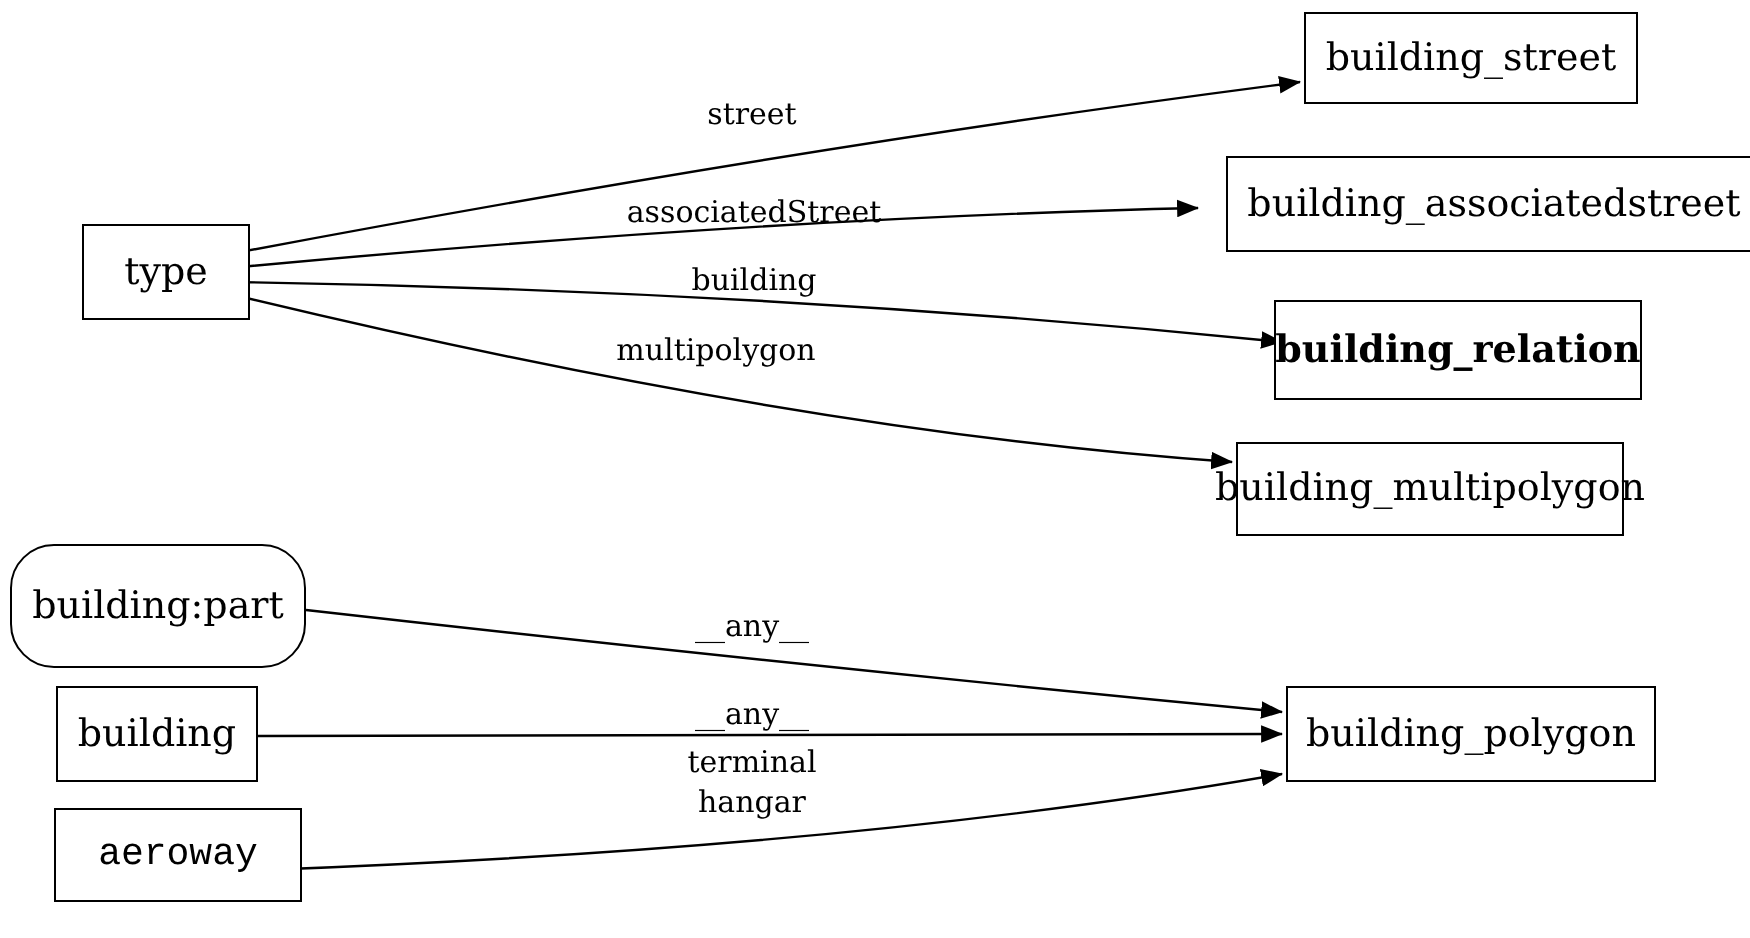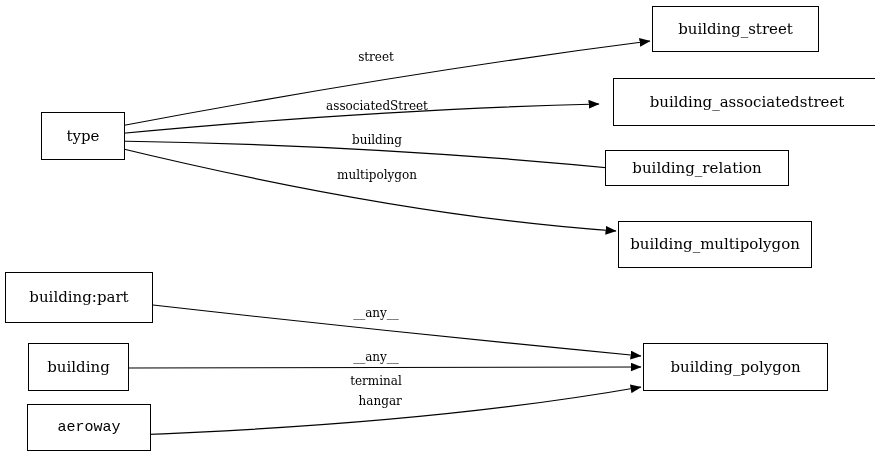--- a/index.html
+++ b/index.html
@@ -27,31 +27,31 @@
     stroke-width: 1.2;
   }
   .node {
     position: absolute;
     box-sizing: border-box;
     border: 1.3px solid #000000;
     background: #ffffff;
     display: flex;
     align-items: center;
     justify-content: center;
-    font-size: 15px;
+    font-size: 19px;
     line-height: 1;
     white-space: nowrap;
   }
   .edge-label {
     position: absolute;
     transform: translate(-50%, -50%);
-    font-size: 12px;
+    font-size: 15px;
     line-height: 20px;
     white-space: pre-line;
-    text-align: right;
+    text-align: center;
   }
 </style>
 </head>
 <body>
 
 <div class="canvas">
 
   <svg class="edge-layer" width="875" height="469" viewBox="0 0 875 469">
     <defs>
       <marker id="arrow" viewBox="0 0 10 8" refX="9.5" refY="4" markerWidth="11" markerHeight="9" markerUnits="userSpaceOnUse" orient="auto">
@@ -62,43 +62,43 @@
     <path class="edge" marker-end="url(#arrow)" d="M115,134 Q380,109 599,104"></path>
     <path class="edge" marker-end="url(#arrow)" d="M115,141 Q385,145 641,171"></path>
     <path class="edge" marker-end="url(#arrow)" d="M115,147 Q400,216 616,231"></path>
     <path class="edge" marker-end="url(#arrow)" d="M153,305 Q400,333 641,356"></path>
     <path class="edge" marker-end="url(#arrow)" d="M129,368 L641,367"></path>
     <path class="edge" marker-end="url(#arrow)" d="M131,435 Q430,424 641,387"></path>
   </svg>
 
   <div class="node" style="left:41px; top:112px; width:84px; height:48px;">type</div>
 
-  <div class="node" style="left:5px; top:272px; width:148px; height:51px;">building:part</div>
+  <div class="node" style="left:5px; top:272px; width:148px; height:62px;border-radius:22px;">building:part</div>
 
   <div class="node" style="left:28px; top:343px; width:101px; height:48px;">building</div>
 
   <div class="node" style="left:27px; top:404px; width:124px; height:47px;font-family:Liberation Mono, monospace;">aeroway</div>
 
   <div class="node" style="left:652px; top:6px; width:167px; height:46px;">building_street</div>
 
   <div class="node" style="left:601px; top:78px; width:268px; height:48px;margin-left:12px;">building_associatedstreet</div>
 
-  <div class="node" style="left:605px; top:150px; width:184px; height:36px;">building_relation</div>
+  <div class="node" style="left:637px; top:150px; width:184px; height:50px;font-weight:bold;">building_relation</div>
 
   <div class="node" style="left:618px; top:221px; width:194px; height:47px;">building_multipolygon</div>
 
   <div class="node" style="left:643px; top:343px; width:185px; height:48px;">building_polygon</div>
 
   <div class="edge-label" style="left:376px; top:57px;">street</div>
 
   <div class="edge-label" style="left:377px; top:106px;">associatedStreet</div>
 
   <div class="edge-label" style="left:377px; top:140px;">building</div>
 
-  <div class="edge-label" style="left:377px; top:175px;">multipolygon</div>
+  <div class="edge-label" style="left:358px; top:175px;">multipolygon</div>
 
   <div class="edge-label" style="left:376px; top:313px;">__any__</div>
 
   <div class="edge-label" style="left:376px; top:357px;">__any__</div>
 
   <div class="edge-label" style="left:376px; top:391px;">terminal
 hangar</div>
 
 </div>
 

